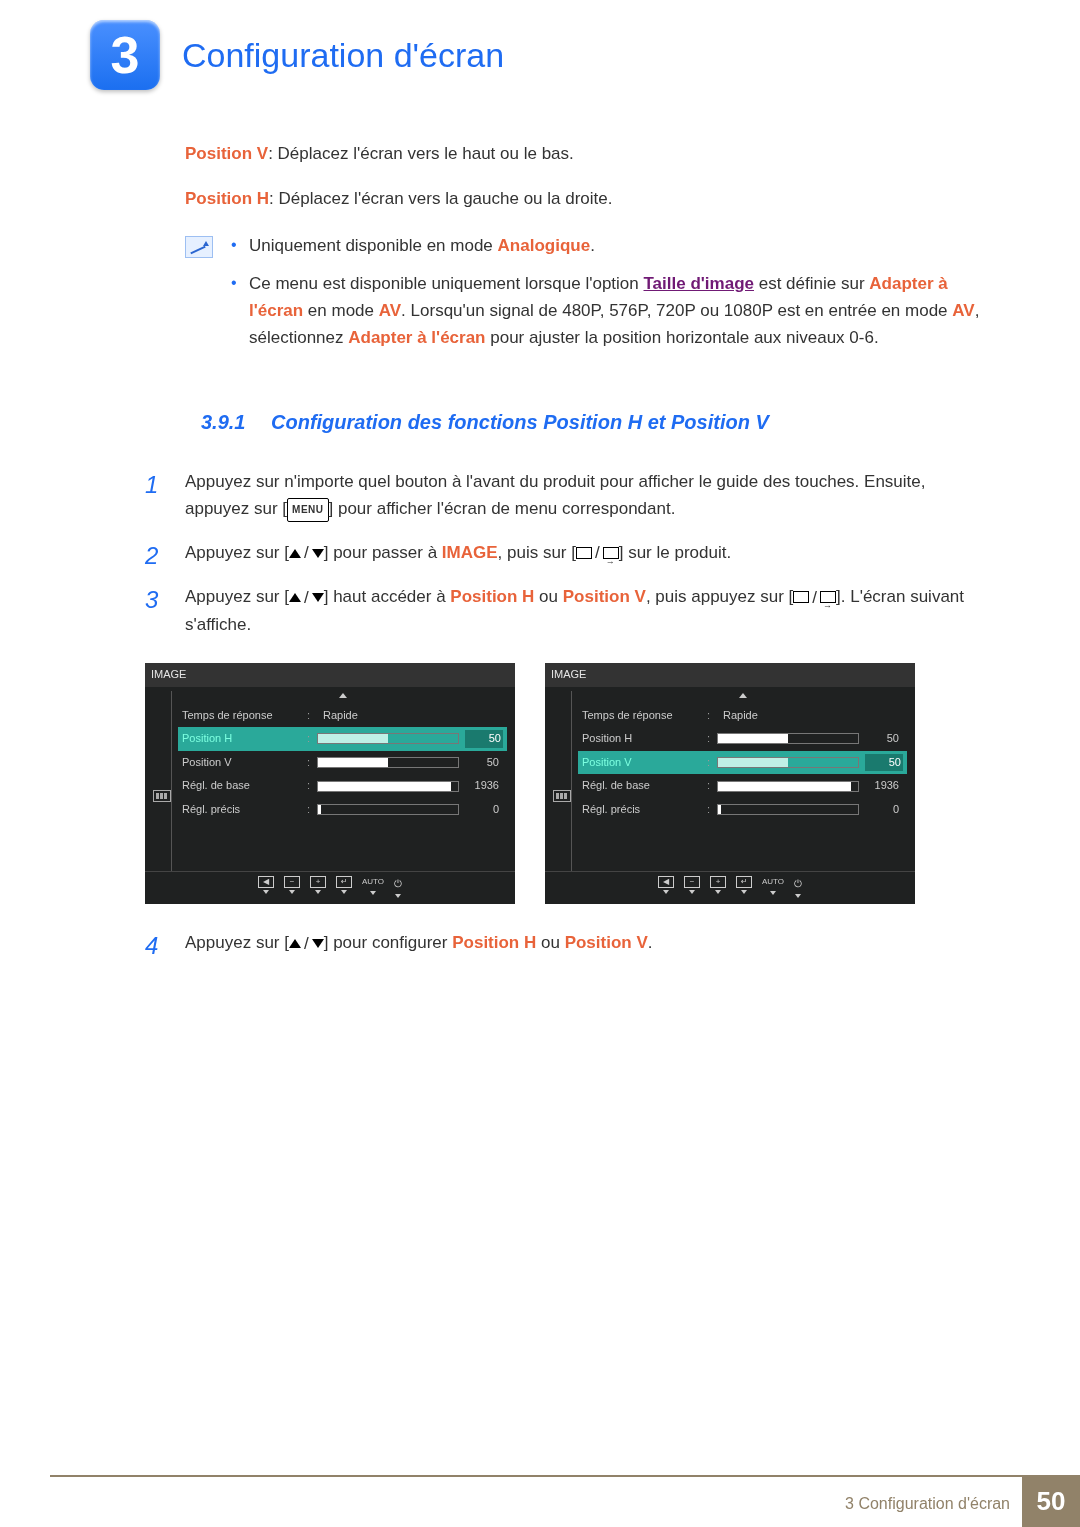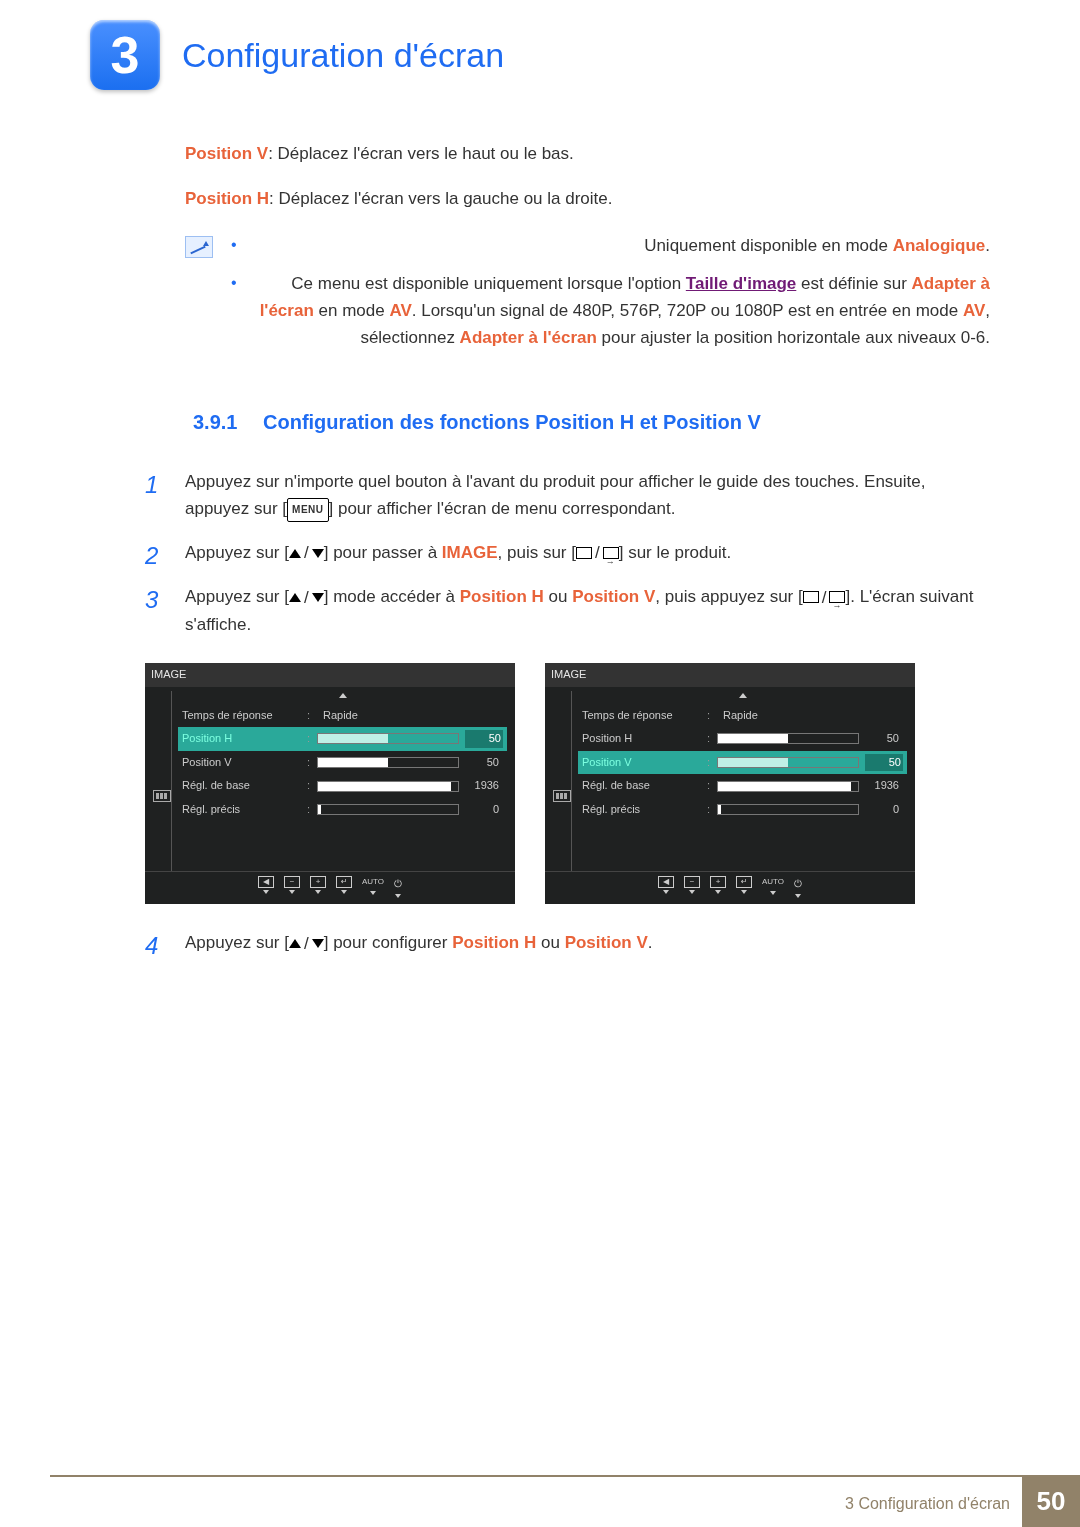--- a/index.html
+++ b/index.html
@@ -95,32 +95,32 @@
     border-right:3px solid transparent;
     border-bottom:5px solid #2b66d0;
   }
   ul.notes {
     margin:0; padding:0; list-style:none;
   }
   ul.notes li {
     position:relative;
     padding-left: 18px;
     margin-bottom: 10px;
-    text-align: right;
   }
   ul.notes li::before{
     content:"•";
     position:absolute; left:0; top:0;
     color:#1f6cf2;
     font-size: 16px;
   }
   .subsection-row {
     display:flex;
     margin-top: 45px;
-    margin-left: 8px;
+    margin-left: 16px;
+    font-style: italic;
   }
   .subsection-num {
     font-size: 20px;
     color:#1f6cf2;
     font-weight: bold;
     width: 70px;
   }
   .subsection-title {
     font-size: 20px;
     color:#1f6cf2;
@@ -352,21 +352,21 @@
             <span class="rect-icon"></span>
             <span class="slash">/</span>
             <span class="rect-icon arrow"></span>
           </span><span>] sur le produit.</span>
       </li>
       <li>
         <span>Appuyez sur [</span><span class="key-group">
             <span class="tri-up"></span>
             <span class="slash">/</span>
             <span class="tri-down"></span>
-          </span><span>] mode accéder à </span><span class="emph-red">Position H</span><span> ou </span><span class="emph-red">Position V</span><span>, puis appuyez sur [</span><span class="key-group">
+          </span><span>] haut accéder à </span><span class="emph-red">Position H</span><span> ou </span><span class="emph-red">Position V</span><span>, puis appuyez sur [</span><span class="key-group">
             <span class="rect-icon"></span>
             <span class="slash">/</span>
             <span class="rect-icon arrow"></span>
           </span><span>]. L'écran suivant s'affiche.</span>
 
         <div class="osd-row">
 
           <div class="osd">
             <div class="osd-title">IMAGE</div>
             <div class="osd-body">

